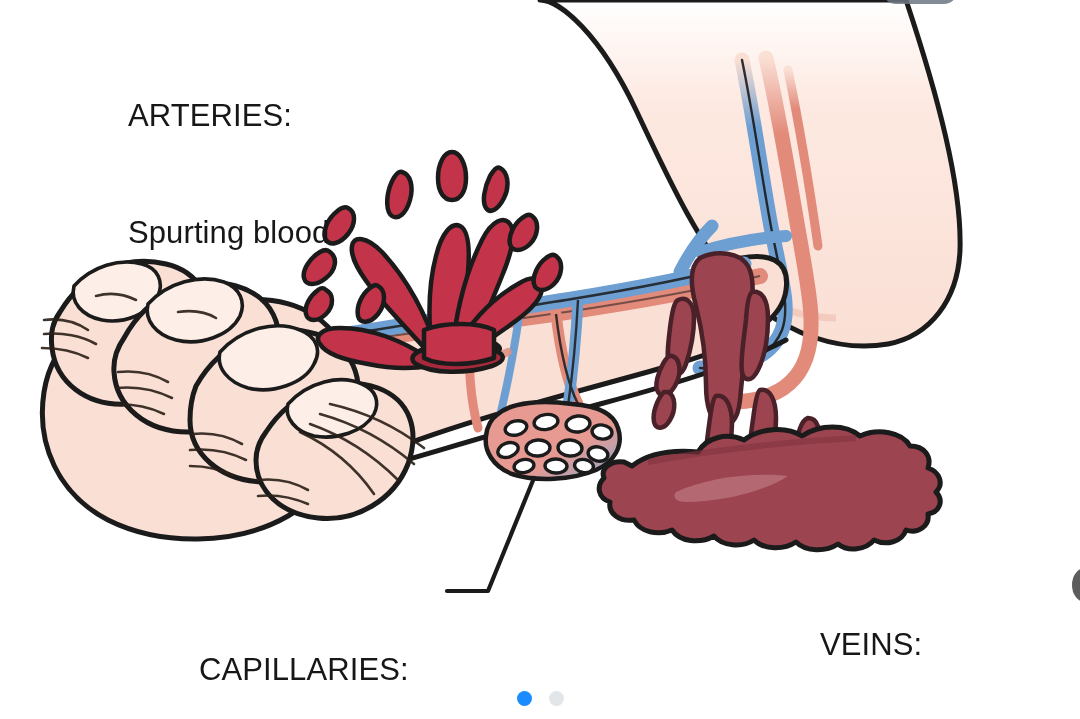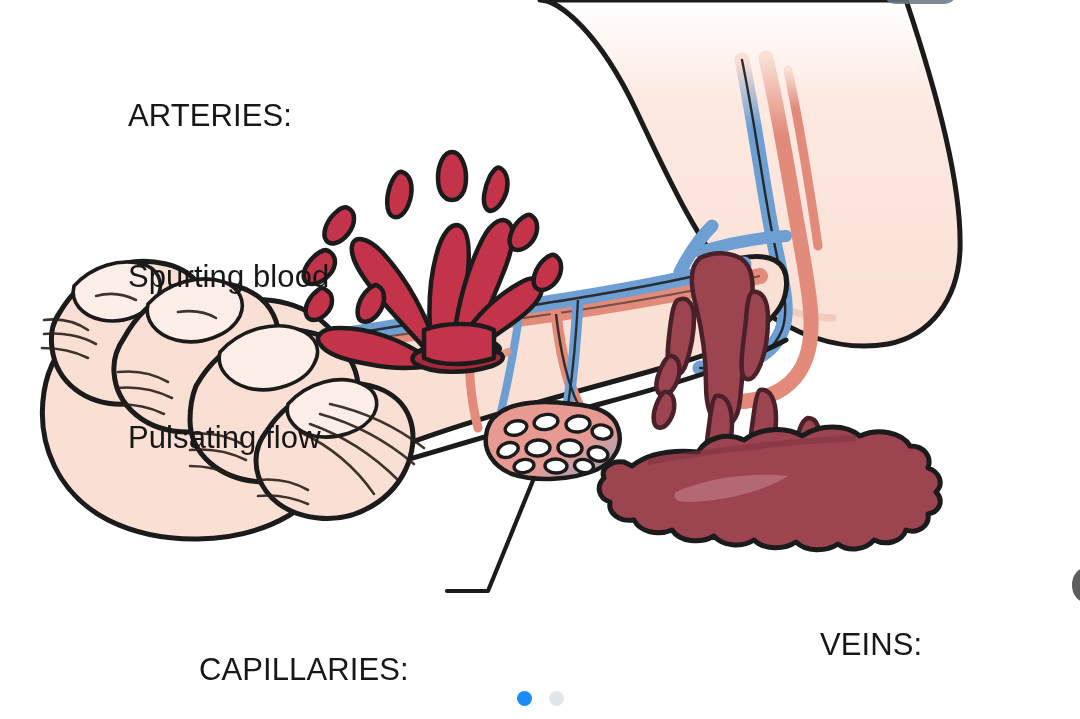--- a/index.html
+++ b/index.html
@@ -24,21 +24,21 @@
     font-size:31px;
     line-height:39px;
     letter-spacing:0.1px;
     white-space:pre;
     font-weight:400;
   }
   #label-arteries { left:128px; top:18px; }
   #label-capillaries { left:199px; top:572px; }
   #label-veins { left:820px; top:547px; }
   .label .title { display:block; }
-  .label .line { display:block;margin-top:44px; }
+  .label .line { display:block; }
 
   #pager {
     position:absolute;
     left:0; right:0; bottom:13px;
     display:flex; justify-content:center; align-items:center; gap:17px;
   }
   .dot { width:15px; height:15px; border-radius:50%; }
   .dot.active { background:#1a8cff; }
   .dot.inactive { background:#e3e6e8; }
 
@@ -291,21 +291,20 @@
 
       <path d="M676 492 C706 478 752 472 788 476 C764 492 720 502 686 502
                C676 502 672 497 676 492 Z" fill="#b56a74" opacity="0.95"></path>
     </g>
 
   </svg>
 
   <div class="label" id="label-arteries">
     <span class="title">ARTERIES:</span>
     <span class="line">Spurting blood</span>
-    <span class="line">Pulsating flow</span>
   </div>
 
   <div class="label" id="label-capillaries">
     <span class="title">CAPILLARIES:</span>
     
   </div>
 
   <div class="label" id="label-veins">
     <span class="title">VEINS:</span>
     

